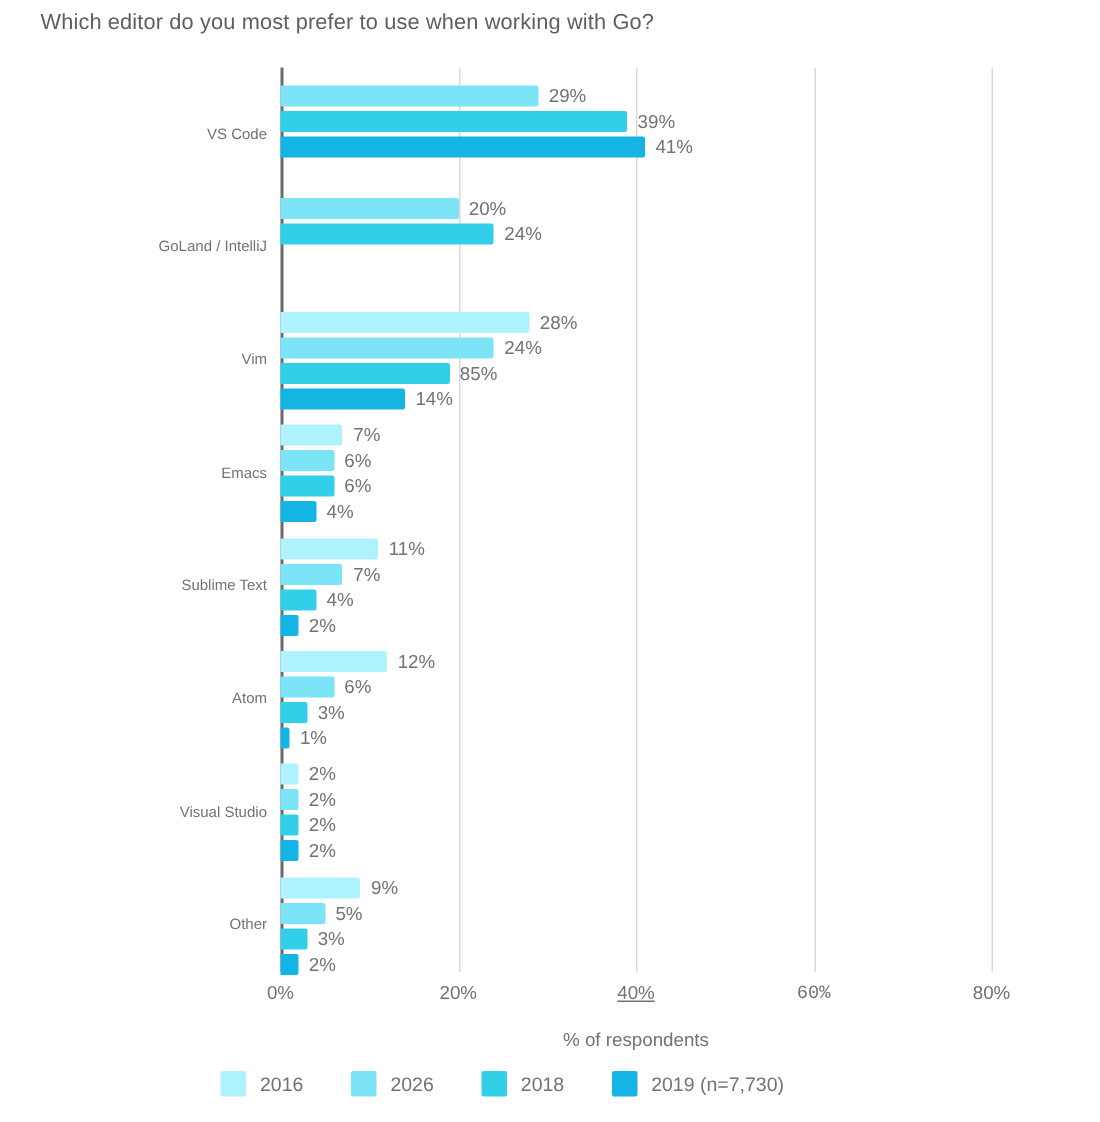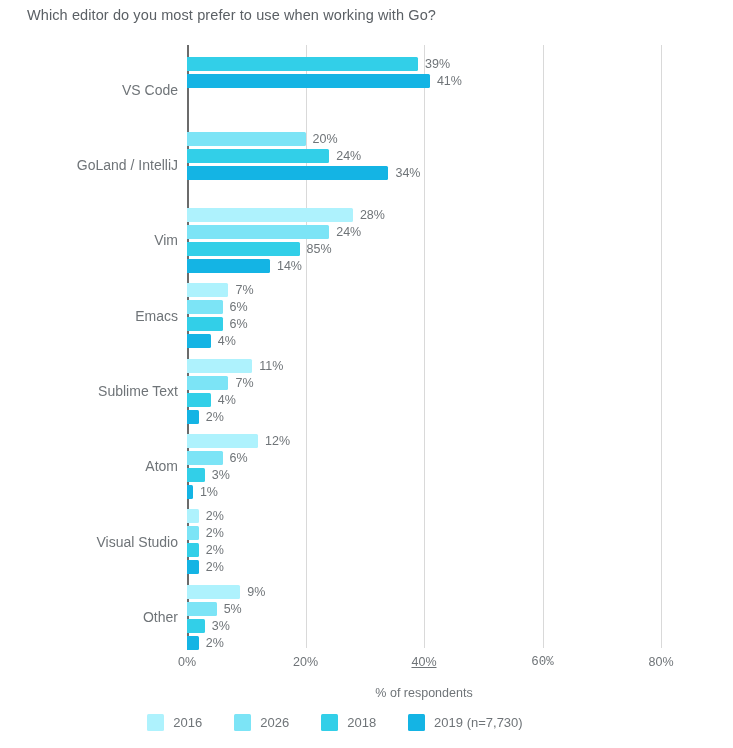--- a/index.html
+++ b/index.html
@@ -74,21 +74,21 @@
     position: absolute;
     left: 0;
     width: 100%;
   }
   .cat-label {
     position: absolute;
     right: 100%;
     margin-right: 9px;
     top: 50%;
     transform: translateY(-50%);
-    font-size: 14px;
+    font-size: 10px;
     color: #6f7478;
     white-space: nowrap;
     text-align: right;
   }
   .bar-row {
     position: relative;
     height: 14px;
     margin-bottom: 3px;
   }
   .bar-row:last-child { margin-bottom: 0; }
@@ -145,41 +145,41 @@
 
   <div id="plot">
       <div class="gridline" style="left: 118.5px;"></div>
       <div class="gridline" style="left: 237px;"></div>
       <div class="gridline" style="left: 355.5px;"></div>
       <div class="gridline" style="left: 474px;"></div>
       <div class="axis-line"></div>
       <div class="group" style="top: 12px; height: 65px;">
         <div class="cat-label">VS Code</div>
         <div class="bar-row">
+          <div class="bar" title="VS Code 2017: 29%" style="width: 171.825px; background: rgb(124, 228, 246);"></div>
+          <div class="bar-value" style="left: 171.825px;">29%</div>
+        </div>
+        <div class="bar-row">
           <div class="bar" title="VS Code 2018: 39%" style="width: 231.075px; background: rgb(50, 207, 232);"></div>
           <div class="bar-value" style="left: 231.075px;">39%</div>
         </div>
         <div class="bar-row">
           <div class="bar" title="VS Code 2019 (n=7,730): 41%" style="width: 242.925px; background: rgb(20, 180, 228);"></div>
           <div class="bar-value" style="left: 242.925px;">41%</div>
         </div>
       </div>
       <div class="group" style="top: 87.375px; height: 65px;">
         <div class="cat-label">GoLand / IntelliJ</div>
         <div class="bar-row">
           <div class="bar" title="GoLand / IntelliJ 2017: 20%" style="width: 118.5px; background: rgb(124, 228, 246);"></div>
           <div class="bar-value" style="left: 118.5px;">20%</div>
         </div>
         <div class="bar-row">
           <div class="bar" title="GoLand / IntelliJ 2018: 24%" style="width: 142.2px; background: rgb(50, 207, 232);"></div>
           <div class="bar-value" style="left: 142.2px;">24%</div>
-        </div>
-        <div class="bar-row">
-          <div class="bar" title="GoLand / IntelliJ 2019 (n=7,730): 34%" style="width: 201.45px; background: rgb(20, 180, 228);"></div>
-          <div class="bar-value" style="left: 201.45px;">34%</div>
         </div>
       </div>
       <div class="group" style="top: 162.75px; height: 65px;">
         <div class="cat-label">Vim</div>
         <div class="bar-row">
           <div class="bar" title="Vim 2016: 28%" style="width: 165.9px; background: rgb(174, 242, 253);"></div>
           <div class="bar-value" style="left: 165.9px;">28%</div>
         </div>
         <div class="bar-row">
           <div class="bar" title="Vim 2017: 24%" style="width: 142.2px; background: rgb(124, 228, 246);"></div>

